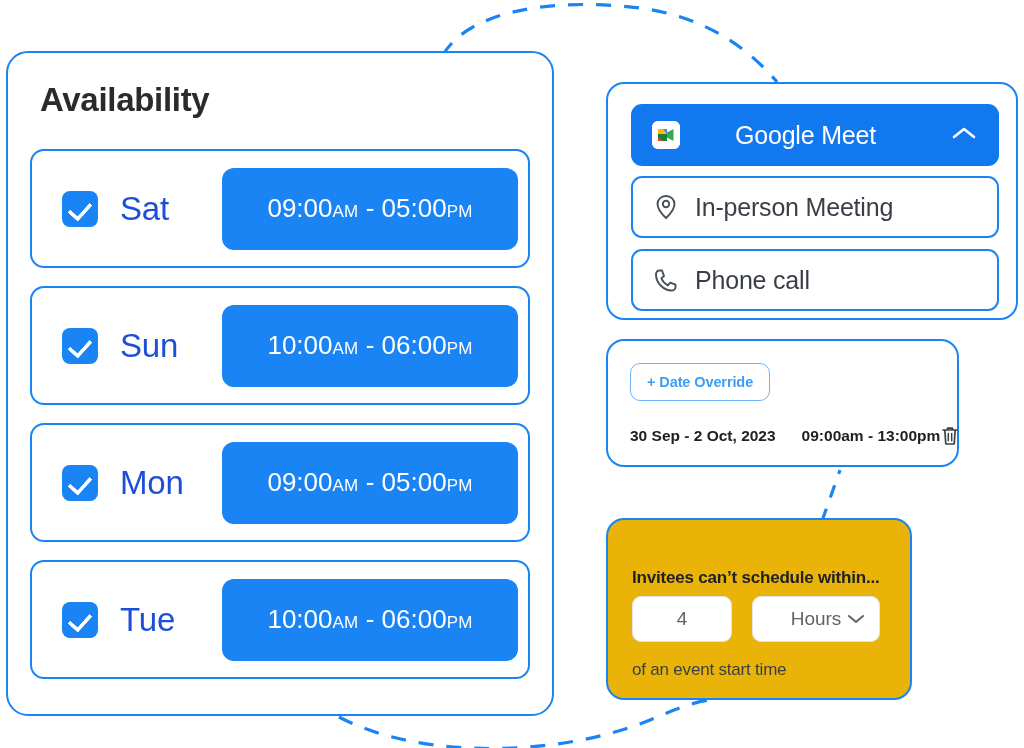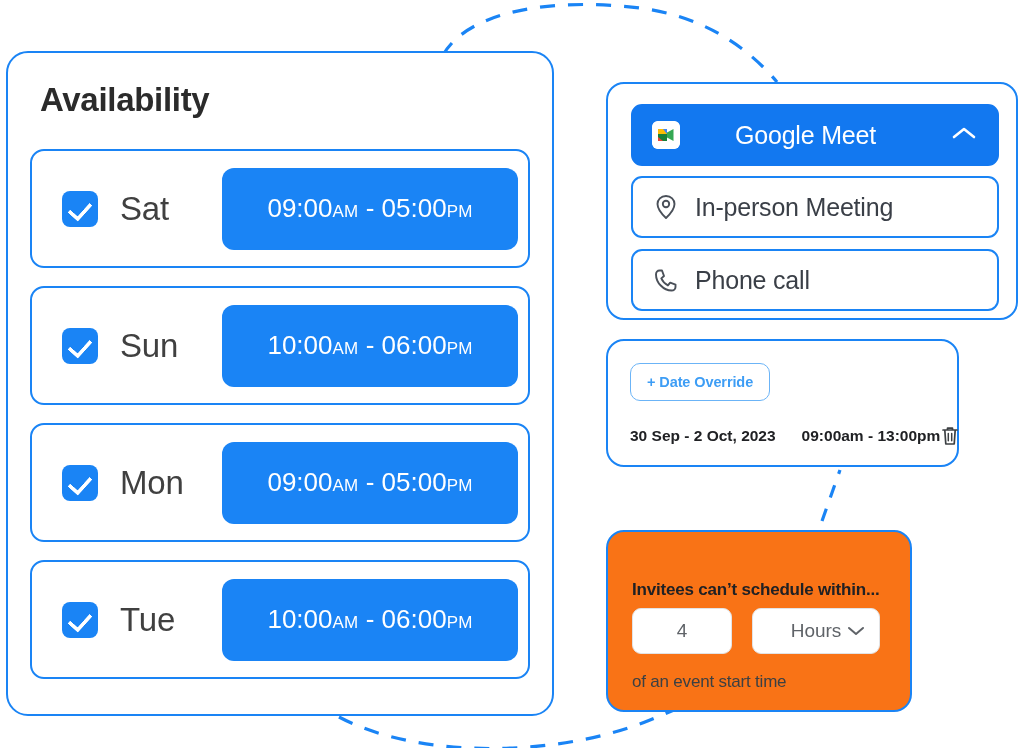--- a/index.html
+++ b/index.html
@@ -79,21 +79,21 @@
     top: 7px;
     width: 10px;
     height: 18px;
     border: solid #ffffff;
     border-width: 0 4px 4px 0;
     transform: rotate(42deg);
     border-radius: 1px;
   }
   .day-label {
     font-size: 33px;
-    color: #404040;
+    color: #1d4ed8;
     font-weight: 400;
     margin-left: 22px;
     flex: 0 0 auto;
     min-width: 96px;
     letter-spacing: -0.2px;
   }
   .time-pill {
     margin-left: 6px;
     width: 296px;
     height: 82px;
@@ -233,27 +233,27 @@
     height: 22px;
     display: flex;
     align-items: center;
     justify-content: center;
   }
 
   
   .buffer-panel {
     position: absolute;
     left: 606px;
-    top: 530px;
+    top: 518px;
     width: 306px;
     height: 182px;
     box-sizing: border-box;
     border: 2.5px solid #1a84f5;
     border-radius: 18px;
-    background: #f97316;
+    background: #eab308;
     z-index: 3;
   }
   .buffer-title {
     position: absolute;
     left: 24px;
     top: 48px;
     font-size: 17px;
     font-weight: 700;
     color: #202124;
     letter-spacing: -0.2px;

